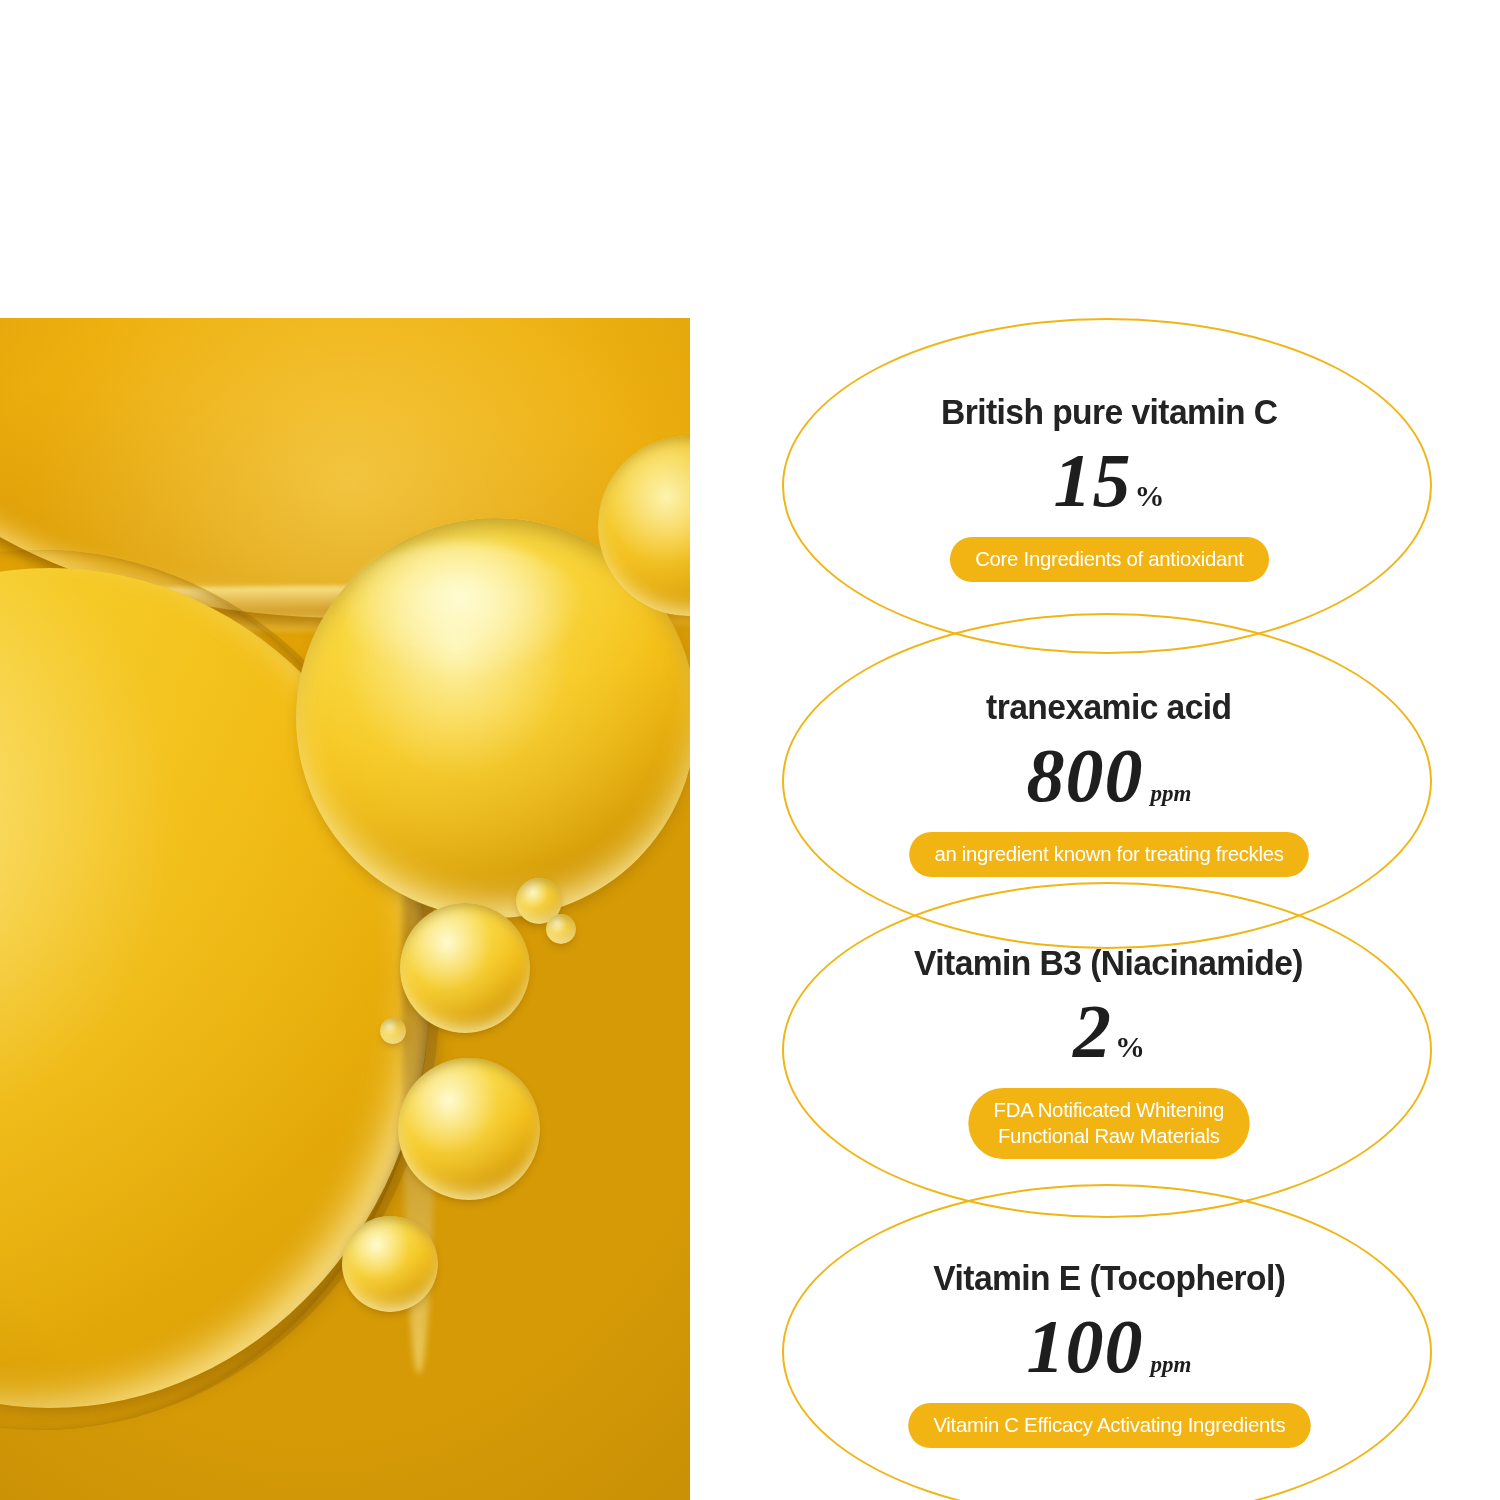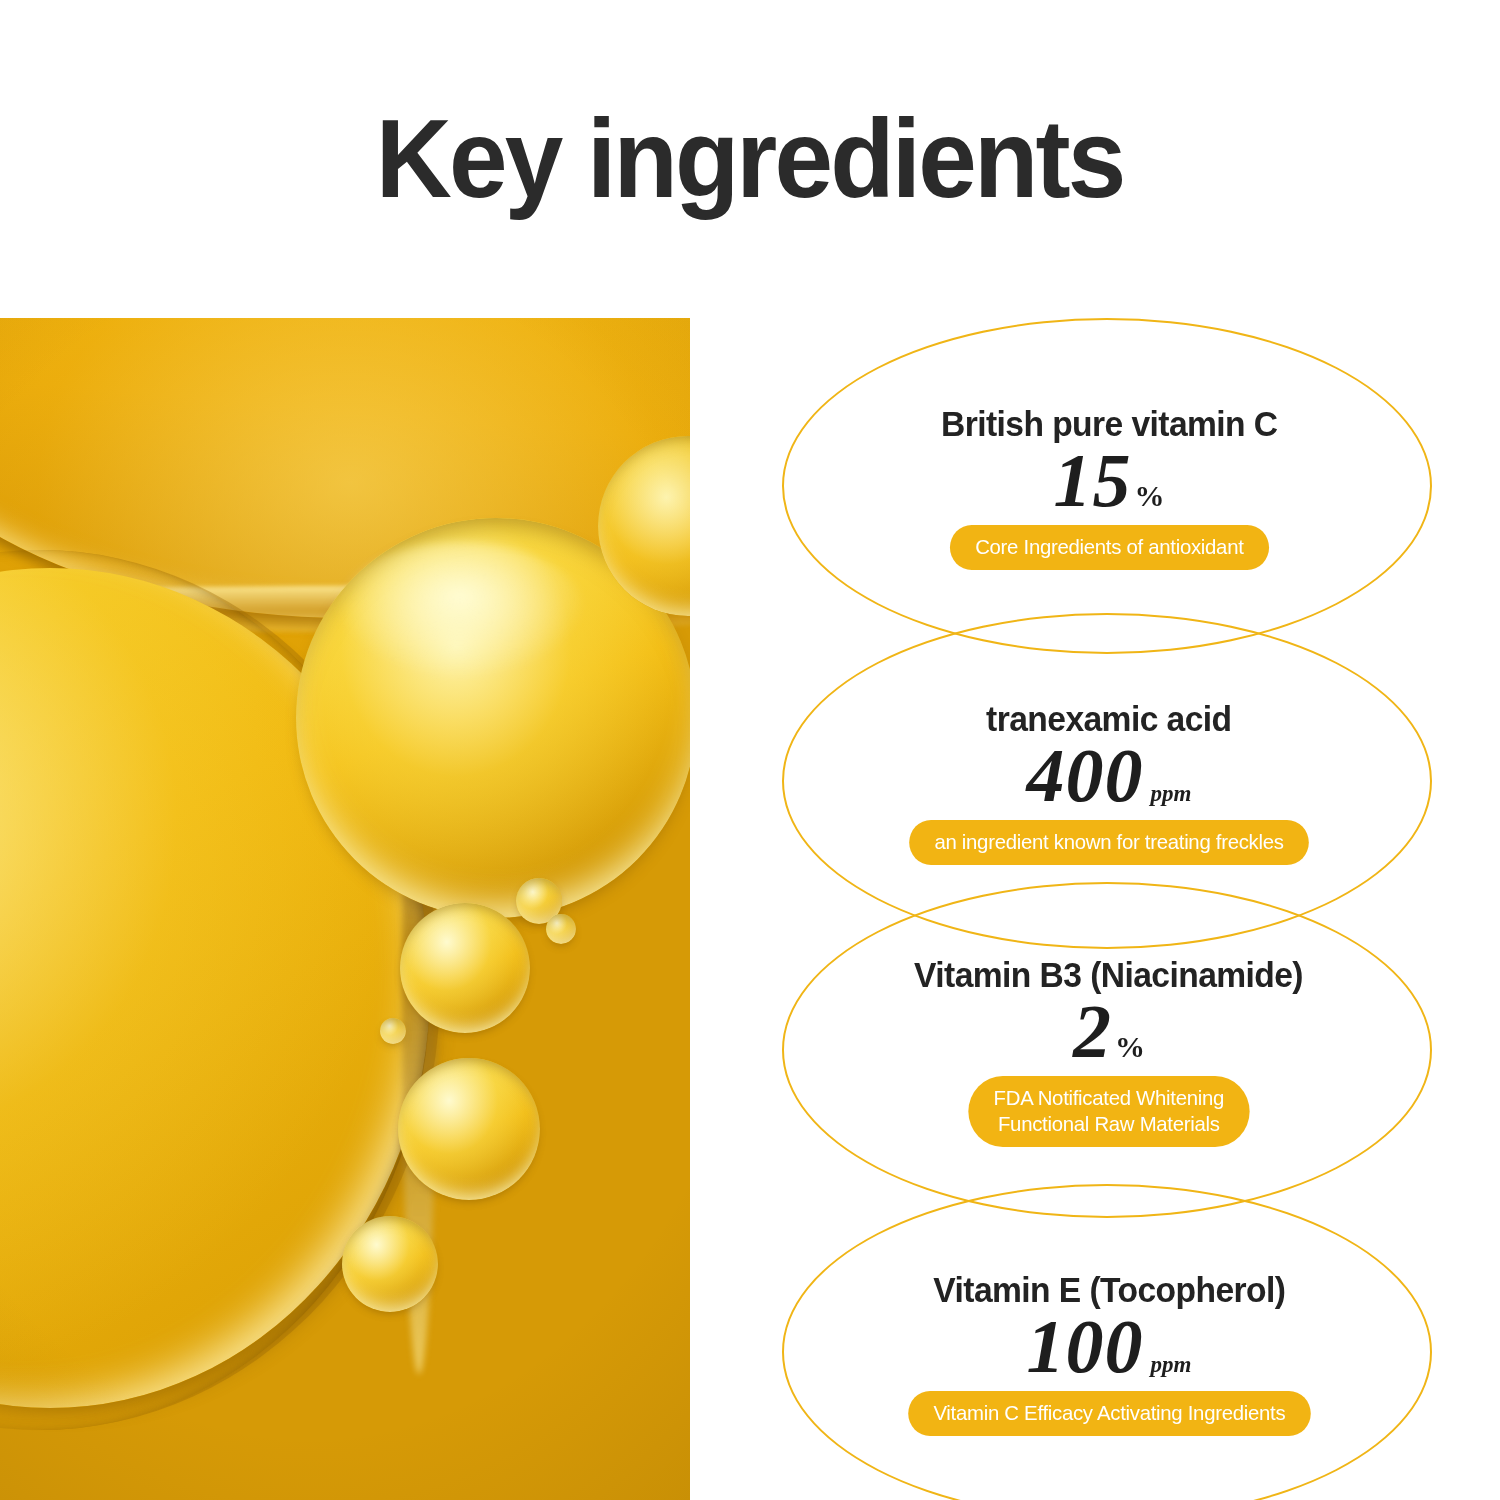--- a/index.html
+++ b/index.html
@@ -190,21 +190,21 @@
   .card-4 { top:866px; }
 
   .card-content {
     position:absolute;
     left:0; top:0;
     width:650px; height:336px;
     display:flex;
     flex-direction:column;
     align-items:center;
     justify-content:center;
-    gap:1px;
+    gap:13px;
     padding:0 40px;
   }
 
   .ing-name {
     font-family:"Liberation Sans", sans-serif;
     font-size:35px;
     font-weight:bold;
     color:#232323;
     letter-spacing:-0.6px;
     line-height:1.05;
@@ -253,23 +253,20 @@
     transform:scaleX(0.97);
     white-space:pre-line;
     max-width:520px;
   }
 </style>
 </head>
 <body>
 
 <div id="infographic">
 
-  <div id="title-bar">
-    <h1 id="page-title">Key ingredients</h1>
-  </div>
 
   <div id="photo-panel">
     <div class="oil-base"></div>
     <div class="oil-layer">
       <div class="bub-top"></div>
       <div class="bub-left"></div>
       <div class="rim rim-a"></div>
       <div class="bub-mid"></div>
       <div class="bub-corner"></div>
       <div class="bead bead-1"></div>
@@ -292,21 +289,21 @@
           <span class="amount-unit pct">%</span>
         </div>
         <div class="badge">Core Ingredients of antioxidant</div>
       </div>
     </div>
 
     <div class="ellipse-card card-2">
       <div class="card-content">
         <div class="ing-name">tranexamic acid</div>
         <div class="amount-row">
-          <span class="amount-num">400</span>
+          <span class="amount-num">800</span>
           <span class="amount-unit">ppm</span>
         </div>
         <div class="badge">an ingredient known for treating freckles</div>
       </div>
     </div>
 
     <div class="ellipse-card card-3">
       <div class="card-content">
         <div class="ing-name">Vitamin B3 (Niacinamide)</div>
         <div class="amount-row">

